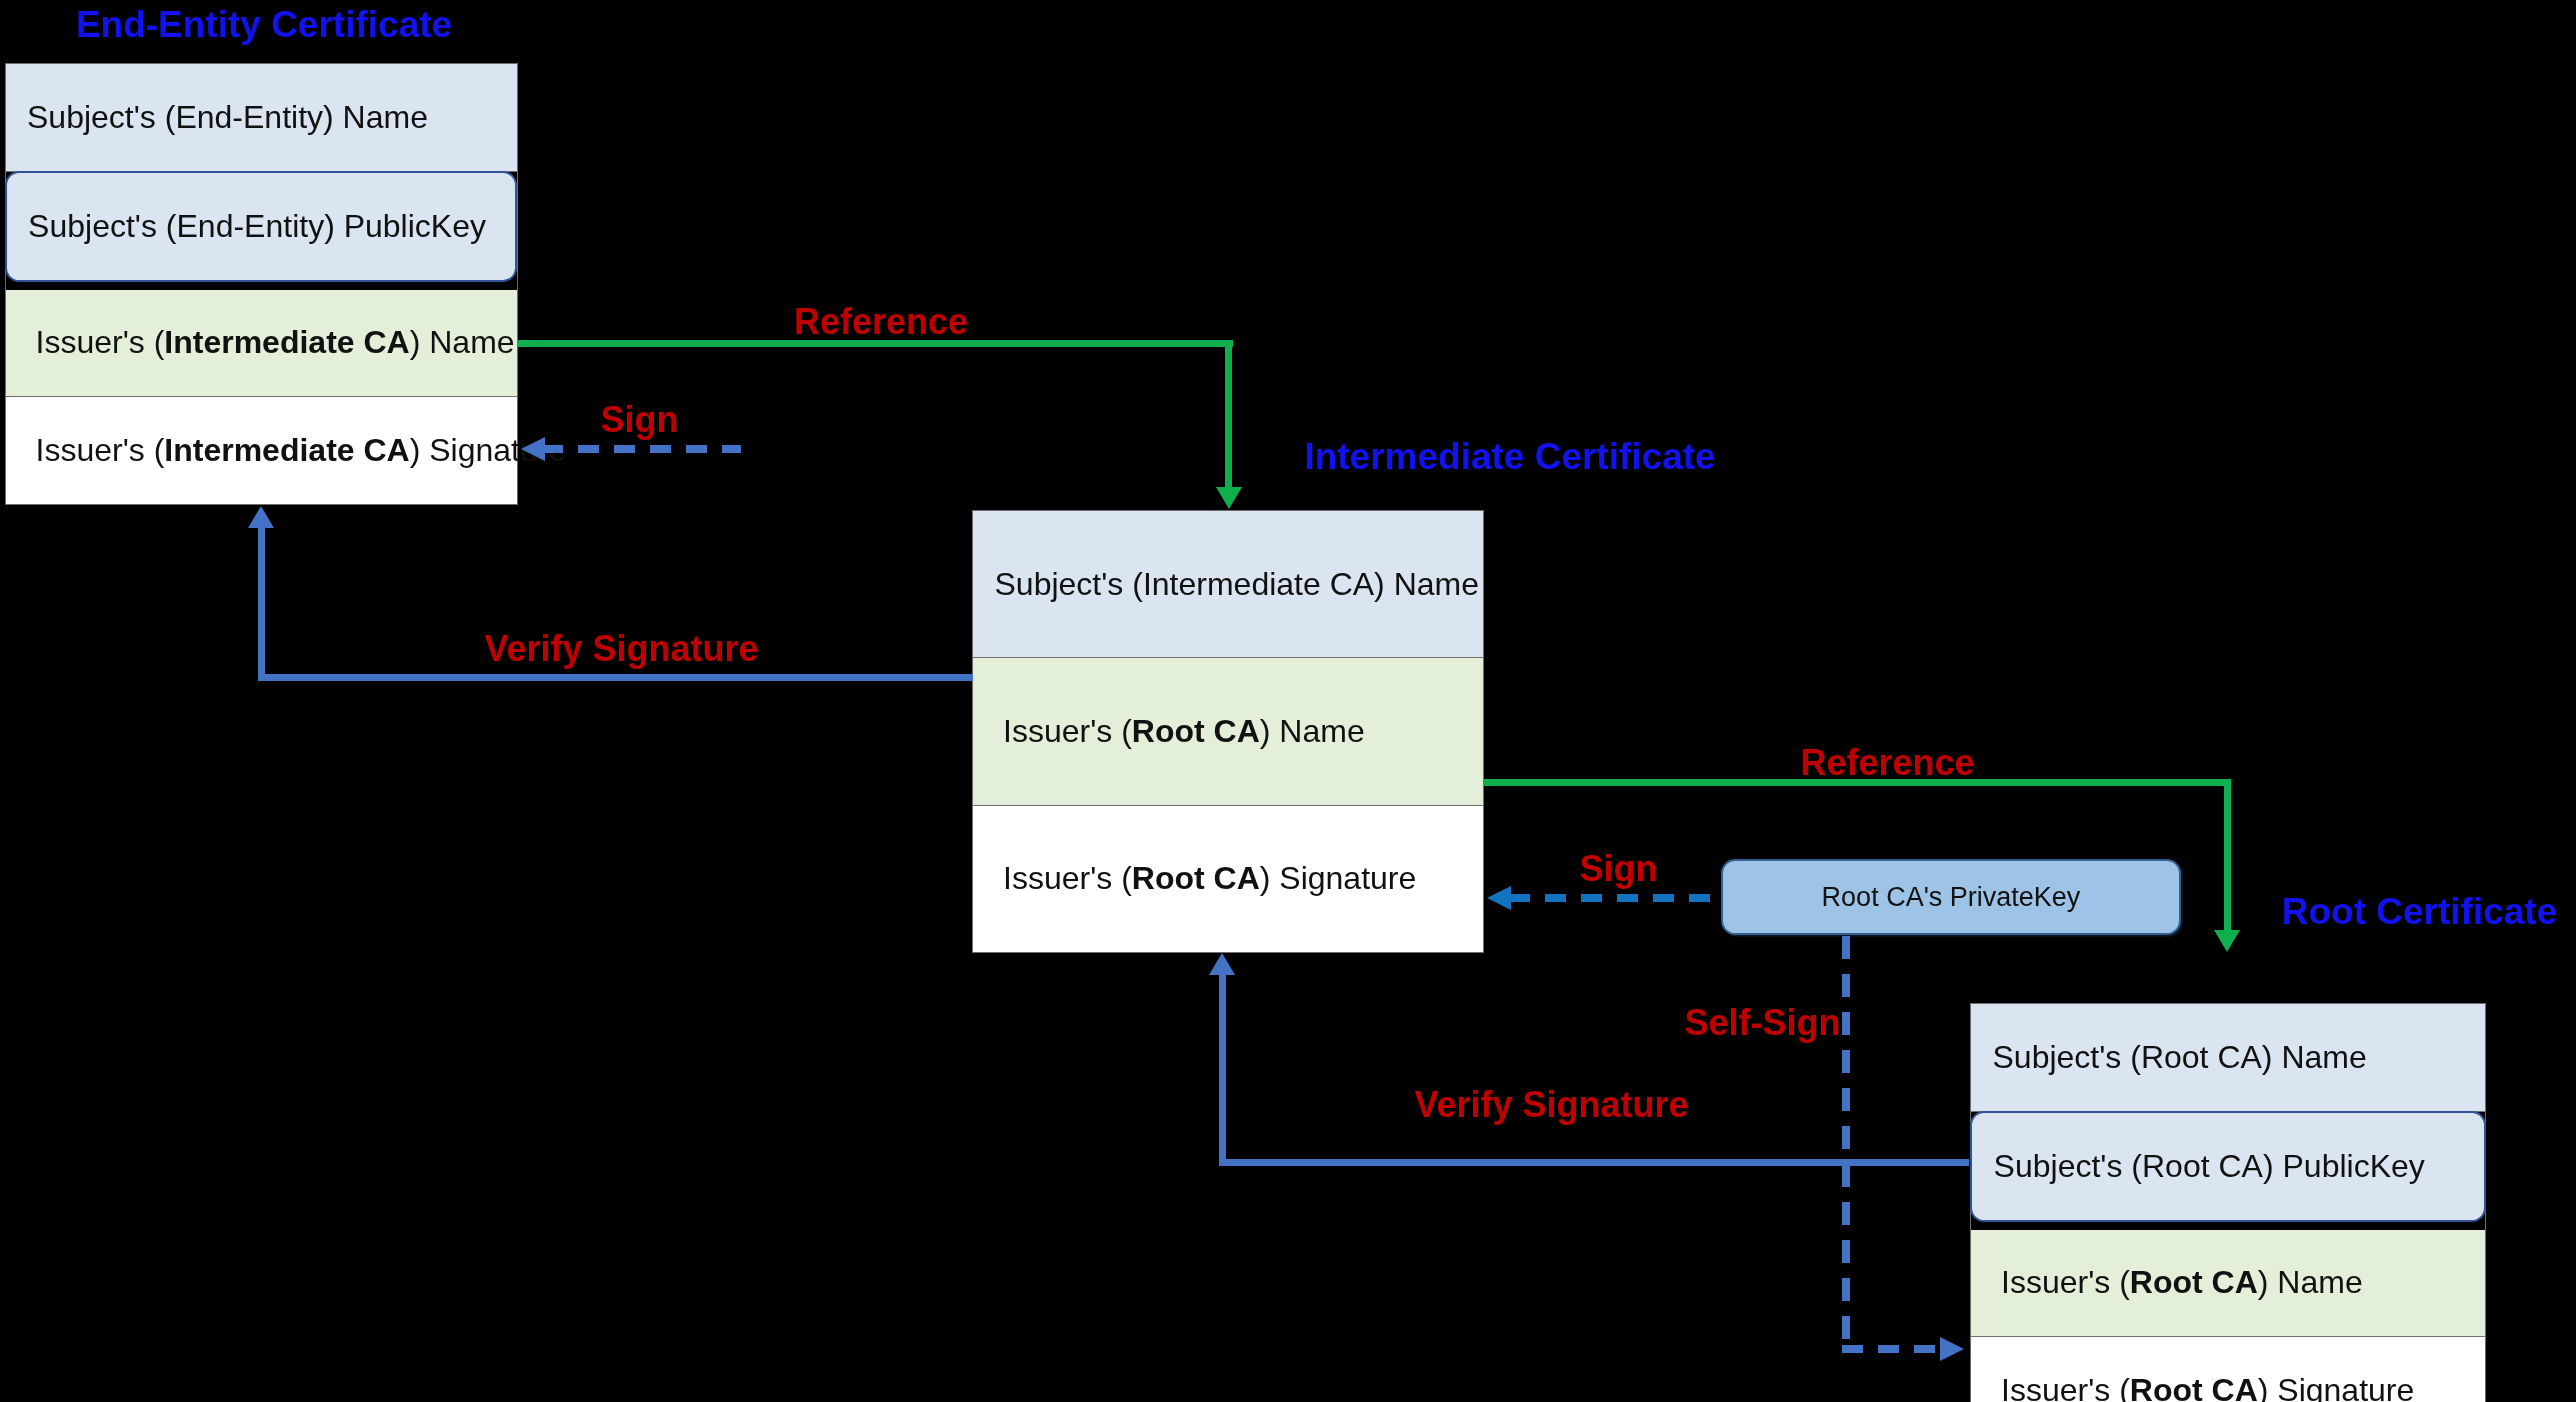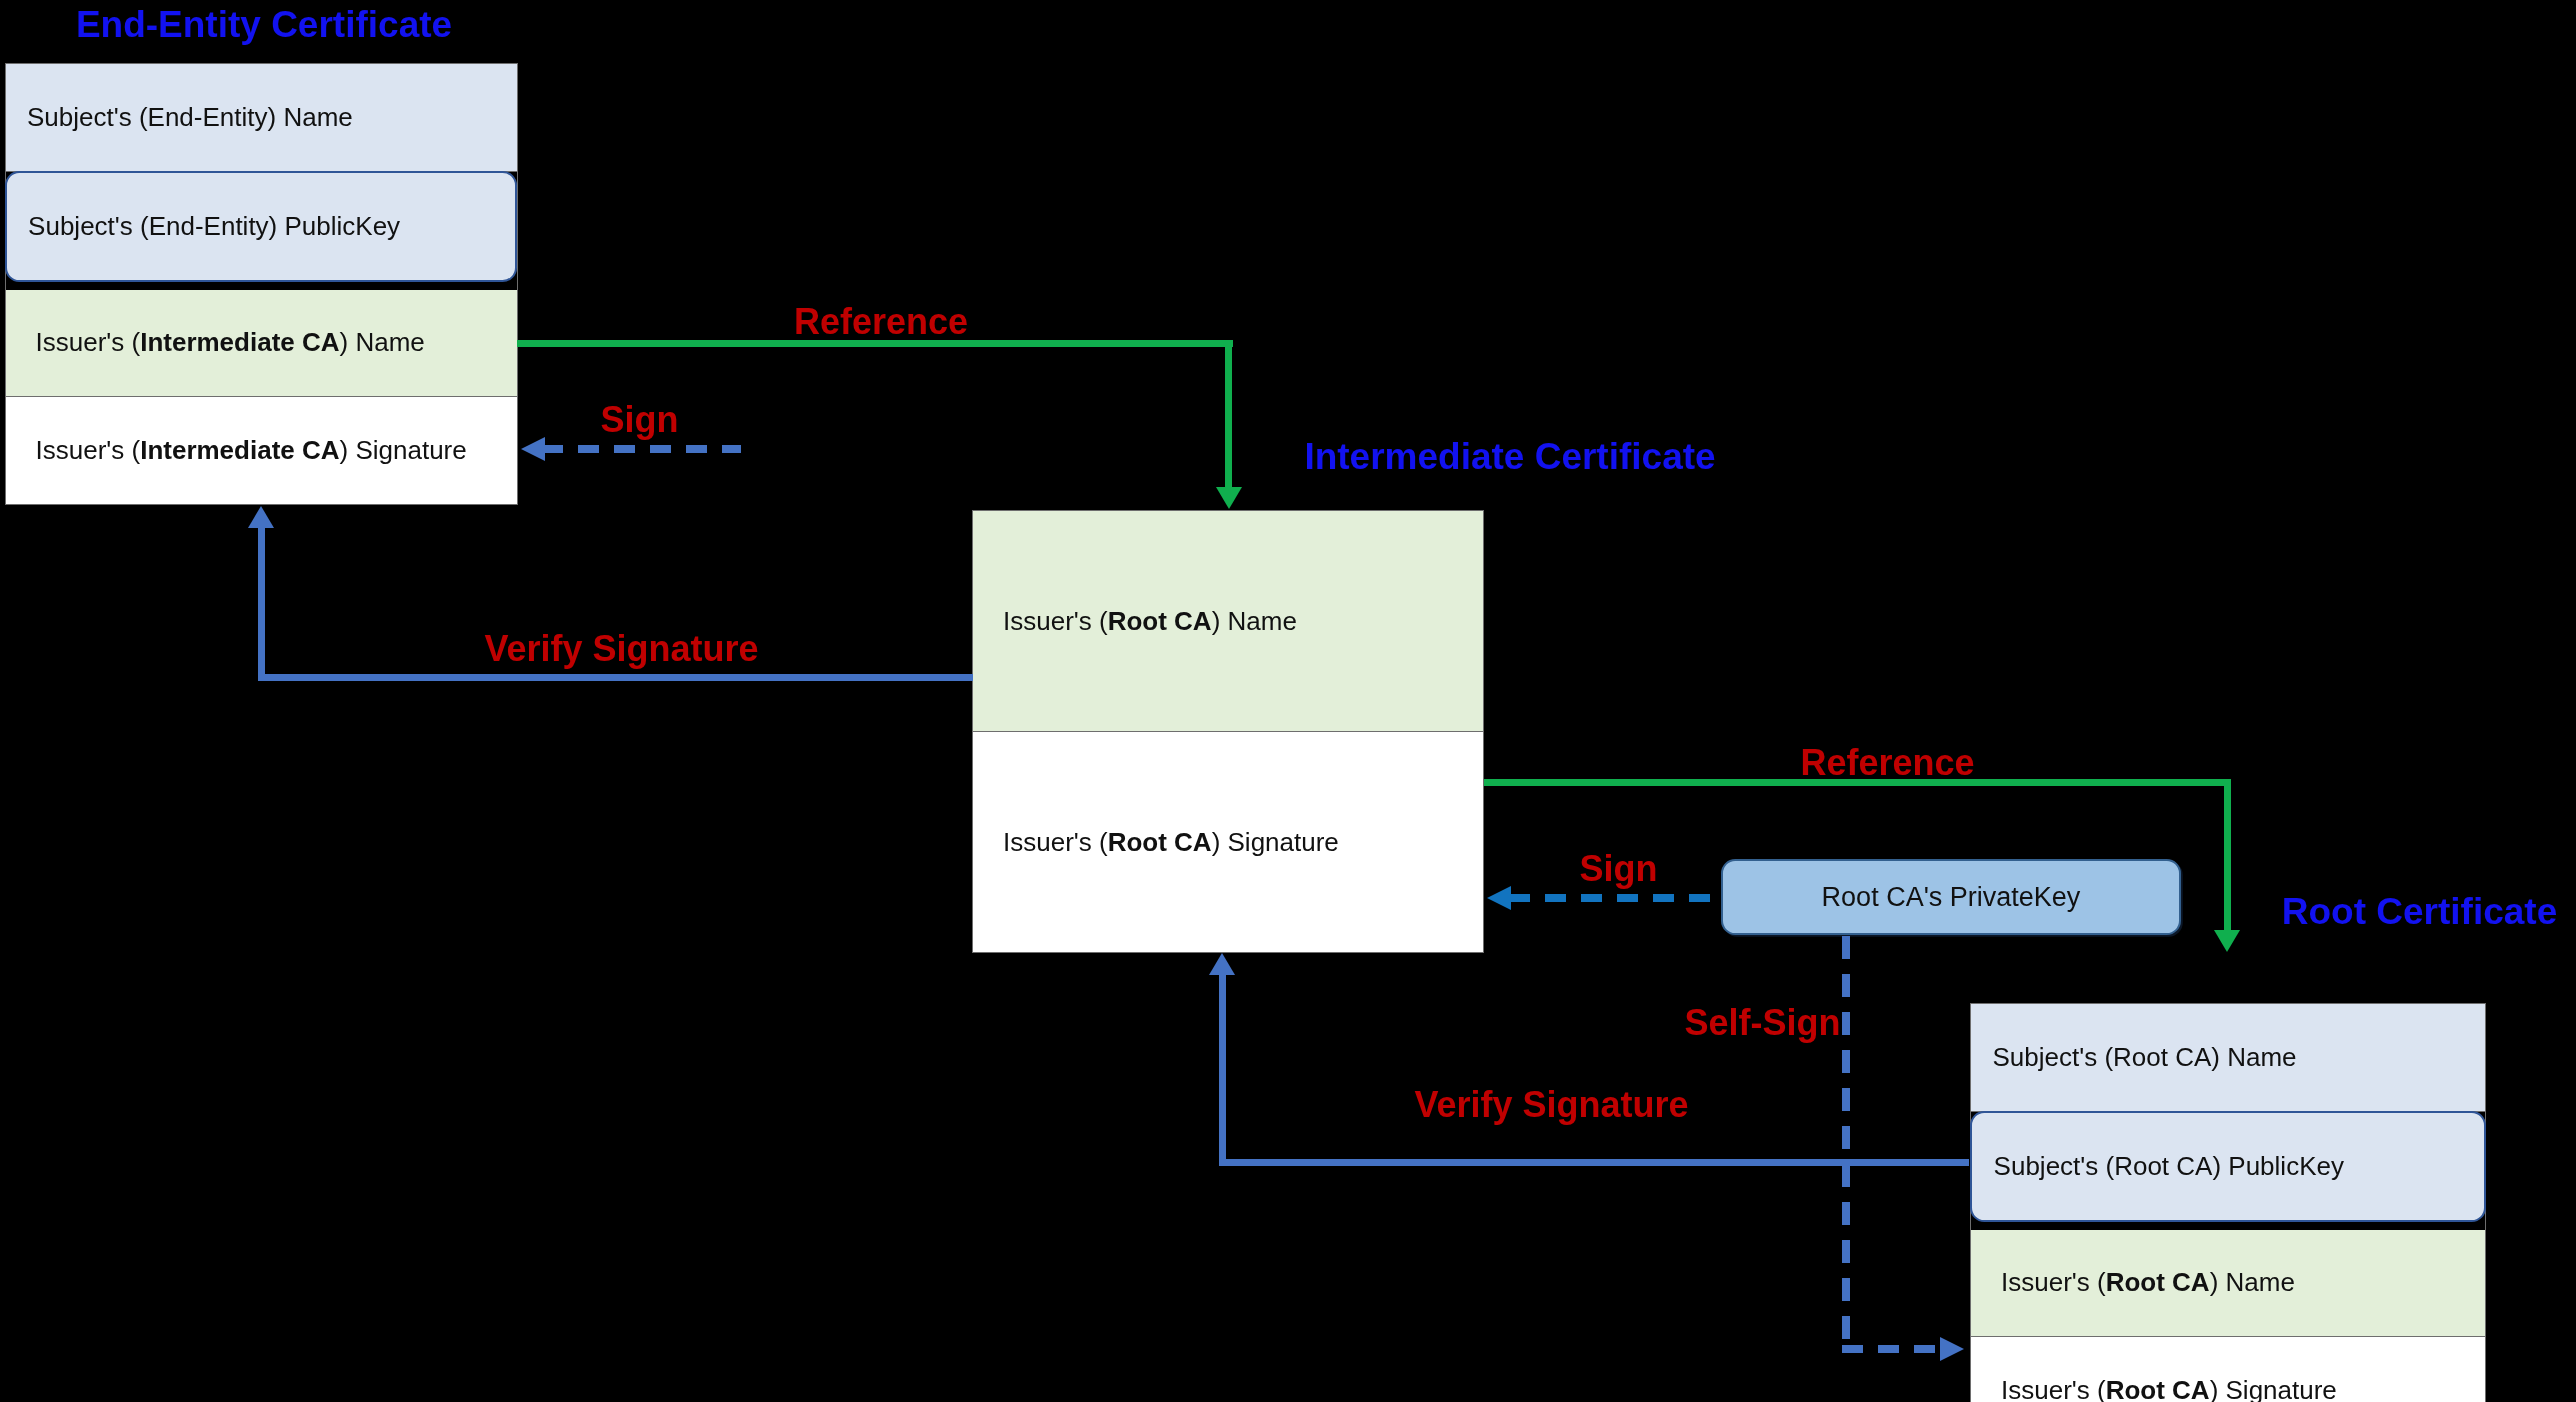--- a/index.html
+++ b/index.html
@@ -8,21 +8,21 @@
     --arrow-green:#10af4e; --arrow-blue:#4472c4; --arrow-blue-bright:#1274c0;
     --label-red:#c00000; --title-blue:#1212f0; --text-black:#111111;
   }
   html,body{margin:0;padding:0;}
   body{width:2576px;height:1402px;overflow:hidden;background:var(--bg);
        font-family:"Liberation Sans", sans-serif;}
   .canvas{position:relative;width:2576px;height:1402px;background:var(--bg);}
   .abs{position:absolute;}
   .cert-title{font-size:37px;font-weight:bold;color:var(--title-blue);text-align:center;white-space:nowrap;}
   .cert-box{display:flex;flex-direction:column;border:1.8px solid var(--box-border);box-sizing:border-box;}
-  .row{flex:1 1 0;display:flex;align-items:center;font-size:26px;color:var(--text-black);
+  .row{flex:1 1 0;display:flex;align-items:center;font-size:32px;color:var(--text-black);
        box-sizing:border-box;padding-left:21.5px;white-space:nowrap;text-align:right;}
   .row b{font-weight:bold;}
   .row-blue{background:var(--row-blue);border-bottom:1.8px solid var(--box-border);}
   .row-green{background:var(--row-green);border-bottom:1.8px solid var(--box-border);padding-left:30px;}
   .row-white{background:var(--row-white);padding-left:30px;}
   .row-pubkey{background:var(--row-blue);border:2.7px solid var(--pubkey-border);
               border-radius:14.3px;margin:-0.9px -0.9px 8px -0.9px;position:relative;z-index:2;}
   .pk-box{background:var(--pk-fill);border:2.7px solid var(--pk-border);border-radius:14.3px;
           display:flex;align-items:center;justify-content:center;font-size:27px;
           color:var(--text-black);box-sizing:border-box;box-shadow:1.8px 1.8px 0 rgba(20,40,70,.55);}
@@ -65,20 +65,25 @@
     <div class="row row-white">
         <span>Issuer's (</span>
         <b>Intermediate CA</b>
         <span>) Signature</span>
       </div>
   </div>
 
   <div class="abs cert-title" style="left:1275px;top:436px;width:470px;">Intermediate Certificate</div>
 
   <div class="abs cert-box" style="left:972px;top:510px;width:512px;height:443px;">
+    <div class="row row-blue">
+        <span>Subject's (Intermediate CA) Name</span>
+        <b></b>
+        <span></span>
+      </div>
     <div class="row row-green">
         <span>Issuer's (</span>
         <b>Root CA</b>
         <span>) Name</span>
       </div>
     <div class="row row-white">
         <span>Issuer's (</span>
         <b>Root CA</b>
         <span>) Signature</span>
       </div>

